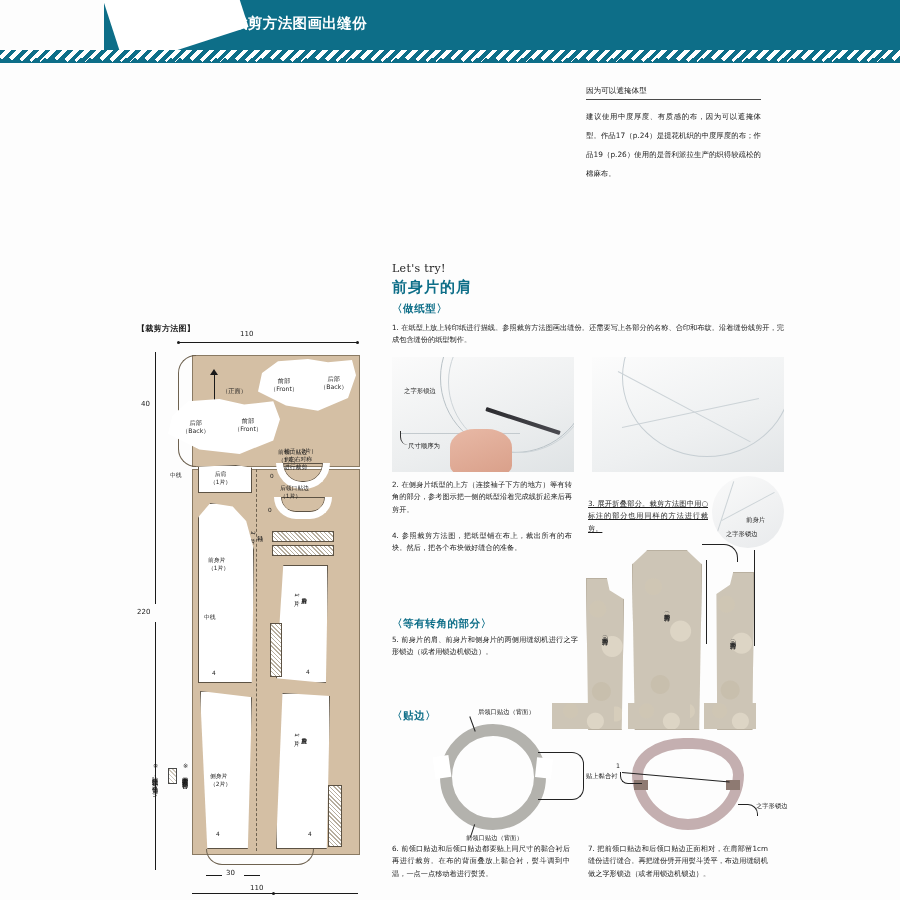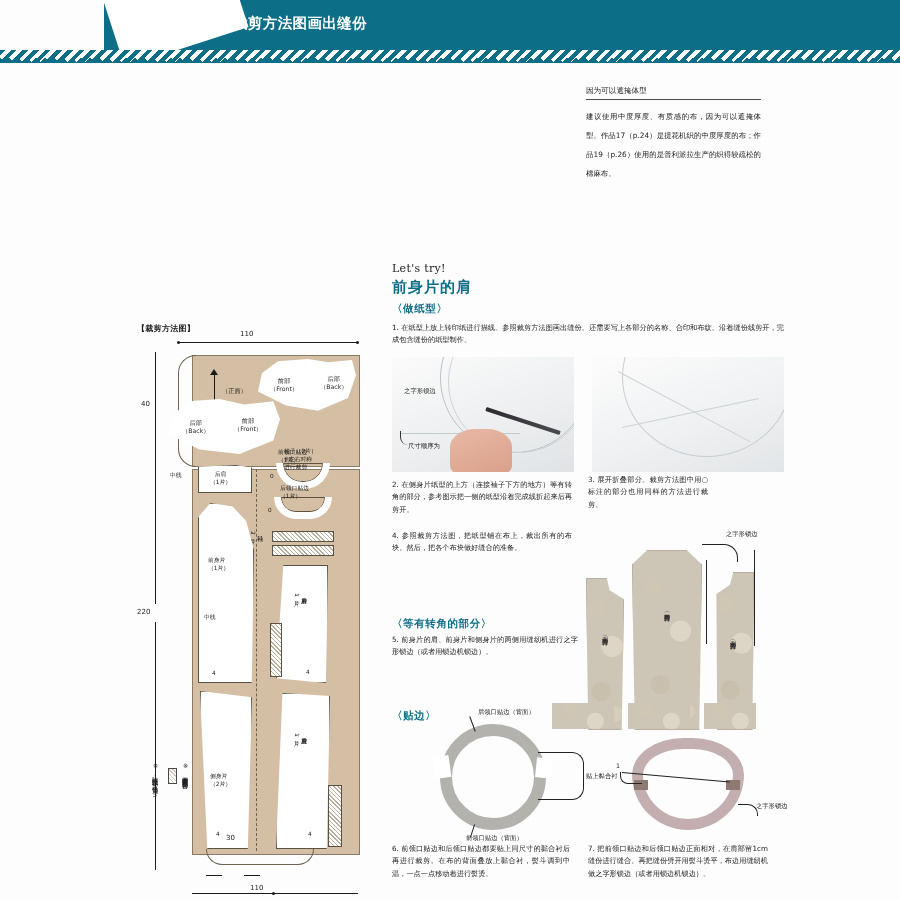--- a/index.html
+++ b/index.html
@@ -219,21 +219,21 @@
 
   .step {
     position: absolute;
     font-size: 7.2px;
     line-height: 12.4px;
     color: #1c1c1c;
     text-align: justify;
   }
   .step-1 { left: 392px; top: 322px; width: 392px; }
   .step-2 { left: 392px; top: 479px; width: 180px; }
-  .step-3 { left: 588px; top: 474px; width: 120px; }
+  .step-3 { left: 588px; top: 498px; width: 120px; text-decoration: underline; }
   .step-4 { left: 392px; top: 530px; width: 180px; }
   .step-5 { left: 392px; top: 634px; width: 186px; }
   .step-6 { left: 392px; top: 843px; width: 178px; }
   .step-7 { left: 588px; top: 843px; width: 180px; }
 
   
   .ph {
     position: absolute;
     background: #f4f4f3;
     overflow: hidden;
@@ -490,20 +490,25 @@
     <div class="ph-note" style="left:16px;top:85px;">尺寸顺序为</div>
     <div style="position:absolute;left:8px;top:74px;width:12px;height:14px;border-left:1px solid #333;border-radius:0 0 0 8px;"></div>
   </div>
 
   <div class="ph ph-2b">
     <div class="curve-line" style="left:30px;top:-60px;width:170px;height:160px;border-color:#c6ced3;"></div>
     <div style="position:absolute;left:26px;top:14px;width:150px;height:1px;background:#ccd3d7;transform:rotate(28deg);transform-origin:left;"></div>
     <div style="position:absolute;left:30px;top:70px;width:140px;height:1px;background:#ccd3d7;transform:rotate(-12deg);transform-origin:left;"></div>
   </div>
 
+  <div class="ph ph-3">
+    <div style="position:absolute;left:12px;top:4px;width:1px;height:60px;background:#ccd3d7;transform:rotate(18deg);"></div>
+    <div style="position:absolute;left:6px;top:30px;width:60px;height:1px;background:#ccd3d7;transform:rotate(-28deg);"></div>
+    <div class="ph-note" style="left:34px;top:40px;">前身片</div>
+  </div>
 
   <div class="fabric-group">
     <div class="fab fab-left"></div>
     <div class="fab fab-mid"></div>
     <div class="fab fab-right"></div>
     <div class="fab-label" style="left:14px;top:100px;">侧身片（背面）</div>
     <div class="fab-label" style="left:76px;top:76px;">前身片（背面）</div>
     <div class="fab-label" style="left:142px;top:104px;">侧身片（背面）</div>
     <div style="position:absolute;left:116px;top:12px;width:36px;height:18px;border-top:1px solid #222;border-right:1px solid #222;border-radius:0 14px 0 0;"></div>
     <div style="position:absolute;left:120px;top:28px;width:1px;height:84px;background:#222;"></div>
@@ -627,21 +632,21 @@
     <div style="position:absolute;left:146px;top:324px;font-size:5.8px;color:#1c1c1c;">4</div>
     <div class="interfacing" style="left:110px;top:278px;width:12px;height:54px;"></div>
 
     <div class="pp" style="left:116px;top:348px;width:54px;height:156px;clip-path:polygon(12% 0%,100% 2%,94% 100%,0% 100%);"></div>
     <div style="position:absolute;left:132px;top:388px;font-size:5.8px;line-height:7.6px;color:#1c1c1c;writing-mode:vertical-rl;white-space:pre;">左后身片
 （1片）</div>
     <div style="position:absolute;left:148px;top:486px;font-size:5.8px;color:#1c1c1c;">4</div>
     <div class="interfacing" style="left:168px;top:440px;width:14px;height:62px;"></div>
   </div>
 
-  <div class="dim" style="left:226px;top:834px;">30</div>
+  <div class="dim" style="left:226px;top:869px;">30</div>
   <div class="dim-line-h" style="left:206px;top:875px;width:16px;"></div>
   <div class="dim-line-h" style="left:244px;top:875px;width:16px;"></div>
   <div class="dim" style="left:250px;top:884px;">110</div>
   <div class="dim-line-h" style="left:192px;top:893px;width:166px;"></div>
   <div class="tick-dot" style="left:272px;top:892px;"></div>
 
   <div class="legend-2">※ 除指定以外，缝份为1cm</div>
   <div class="legend-swatch"></div>
   <div class="legend" style="left:180px;top:762px;">※ 表示背面需要贴上黏合衬</div>
 

